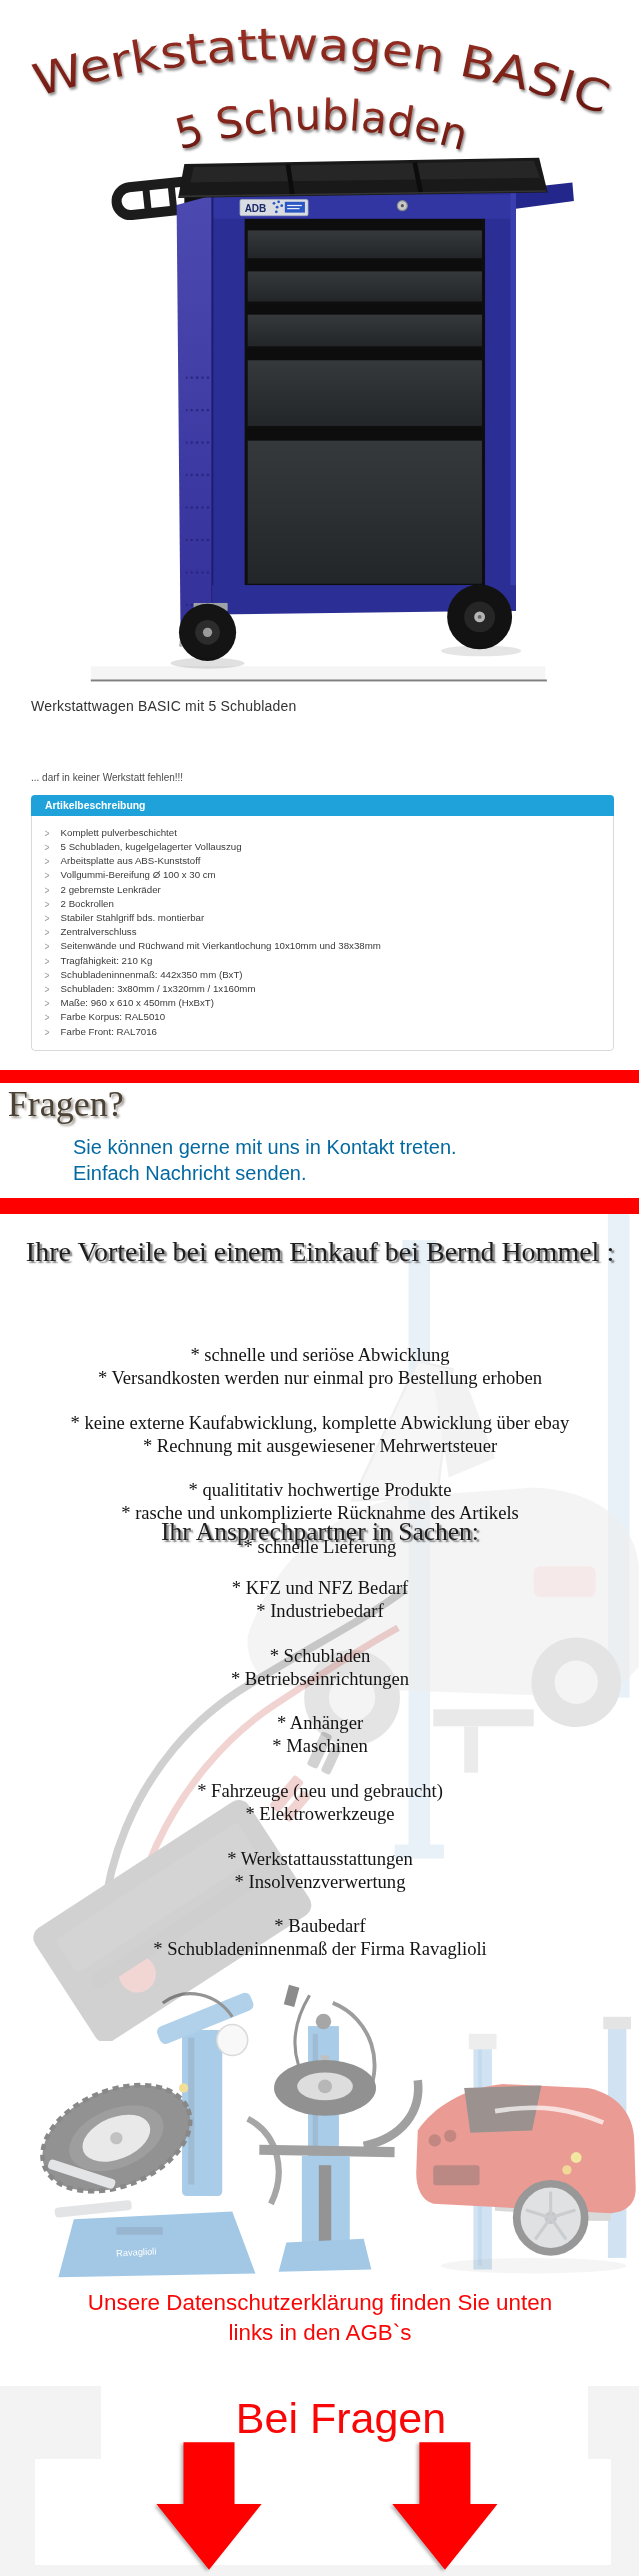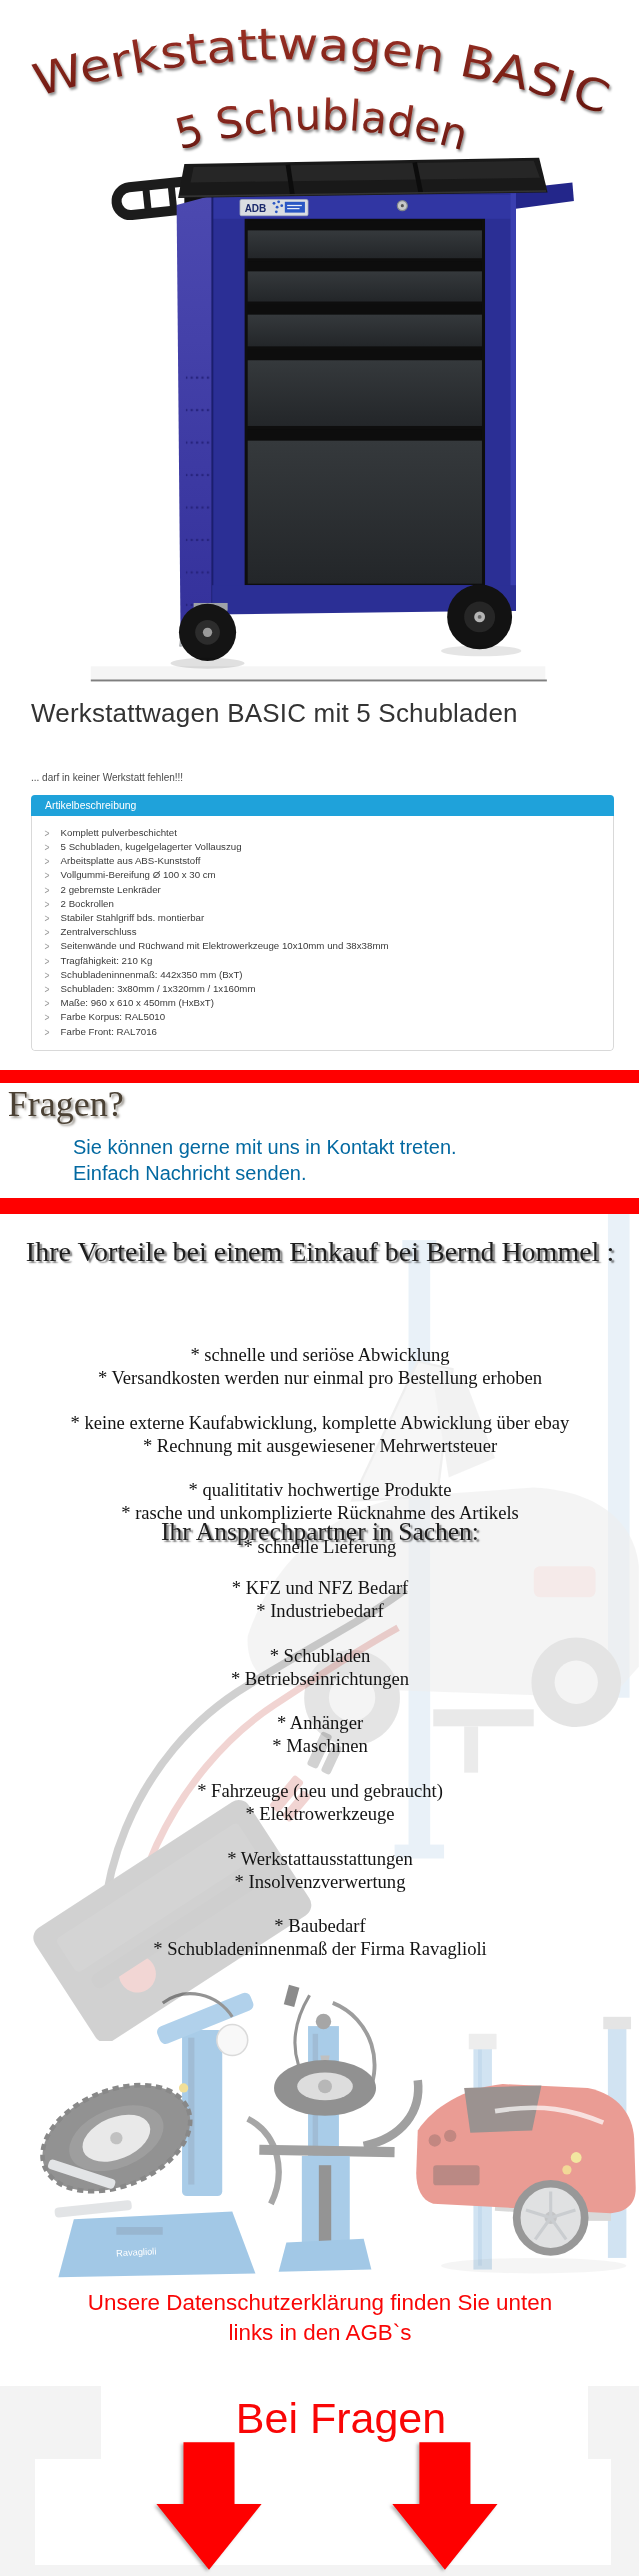--- a/index.html
+++ b/index.html
@@ -7,26 +7,26 @@
         font-family:"Liberation Sans",sans-serif;}
   .abs{position:absolute;}
   svg{display:block;}
   .z0{z-index:0;} .z1{z-index:1;} .z2{z-index:2;}
 
   
   #hero-title{top:0;left:0;}
 
   
   #product-photo{top:116px;left:0;}
-  #product-title{top:698px;left:31px;font-size:26px;color:#333;letter-spacing:0.2px;}
+  #product-title{top:698px;left:31px;font-size:14px;color:#333;letter-spacing:0.2px;}
   #product-tagline{top:772px;left:31px;font-size:10px;color:#4a4a4a;}
 
   
   #desc-card{top:795px;left:31px;width:583px;}
-  .card-header{background:#1fa2da;color:#fff;font-size:10.4px;font-weight:normal;
+  .card-header{background:#1fa2da;color:#fff;font-size:10.4px;font-weight:bold;
                padding:4.6px 0 4.6px 14px;border-radius:3.9px 3.9px 0 0;line-height:11.6px;}
   .card-body{border:0.8px solid #d9d9d9;border-top:none;border-radius:0 0 4.6px 4.6px;
              padding:10px 7.7px 10.8px 12.4px;background:#fff;}
   .desc-item{font-size:9.7px;color:#3a3a3a;line-height:14.2px;white-space:nowrap;}
   .chev{color:#9a9a9a;display:inline-block;width:7.7px;margin-right:8.5px;
         transform:scaleY(1.25);font-size:8.5px;}
   .chev::before{content:">";}
 
   
   .red-bar{left:0;width:640px;background:#ff0000;}
@@ -202,21 +202,21 @@
     <div class="card-header">Artikelbeschreibung</div>
     <div class="card-body">
       <div class="desc-item"><span class="chev"></span><span>Komplett pulverbeschichtet</span></div>
       <div class="desc-item"><span class="chev"></span><span>5 Schubladen, kugelgelagerter Vollauszug</span></div>
       <div class="desc-item"><span class="chev"></span><span>Arbeitsplatte aus ABS-Kunststoff</span></div>
       <div class="desc-item"><span class="chev"></span><span>Vollgummi-Bereifung Ø 100 x 30 cm</span></div>
       <div class="desc-item"><span class="chev"></span><span>2 gebremste Lenkräder</span></div>
       <div class="desc-item"><span class="chev"></span><span>2 Bockrollen</span></div>
       <div class="desc-item"><span class="chev"></span><span>Stabiler Stahlgriff bds. montierbar</span></div>
       <div class="desc-item"><span class="chev"></span><span>Zentralverschluss</span></div>
-      <div class="desc-item"><span class="chev"></span><span>Seitenwände und Rüchwand mit Elektrowerkzeuge 10x10mm und 38x38mm</span></div>
+      <div class="desc-item"><span class="chev"></span><span>Seitenwände und Rüchwand mit Vierkantlochung 10x10mm und 38x38mm</span></div>
       <div class="desc-item"><span class="chev"></span><span>Tragfähigkeit: 210 Kg</span></div>
       <div class="desc-item"><span class="chev"></span><span>Schubladeninnenmaß: 442x350 mm (BxT)</span></div>
       <div class="desc-item"><span class="chev"></span><span>Schubladen: 3x80mm / 1x320mm / 1x160mm</span></div>
       <div class="desc-item"><span class="chev"></span><span>Maße: 960 x 610 x 450mm (HxBxT)</span></div>
       <div class="desc-item"><span class="chev"></span><span>Farbe Korpus: RAL5010</span></div>
       <div class="desc-item"><span class="chev"></span><span>Farbe Front: RAL7016</span></div>
     </div>
   </div>
 
   <div id="red-bar-1" class="abs z2 red-bar"></div>

